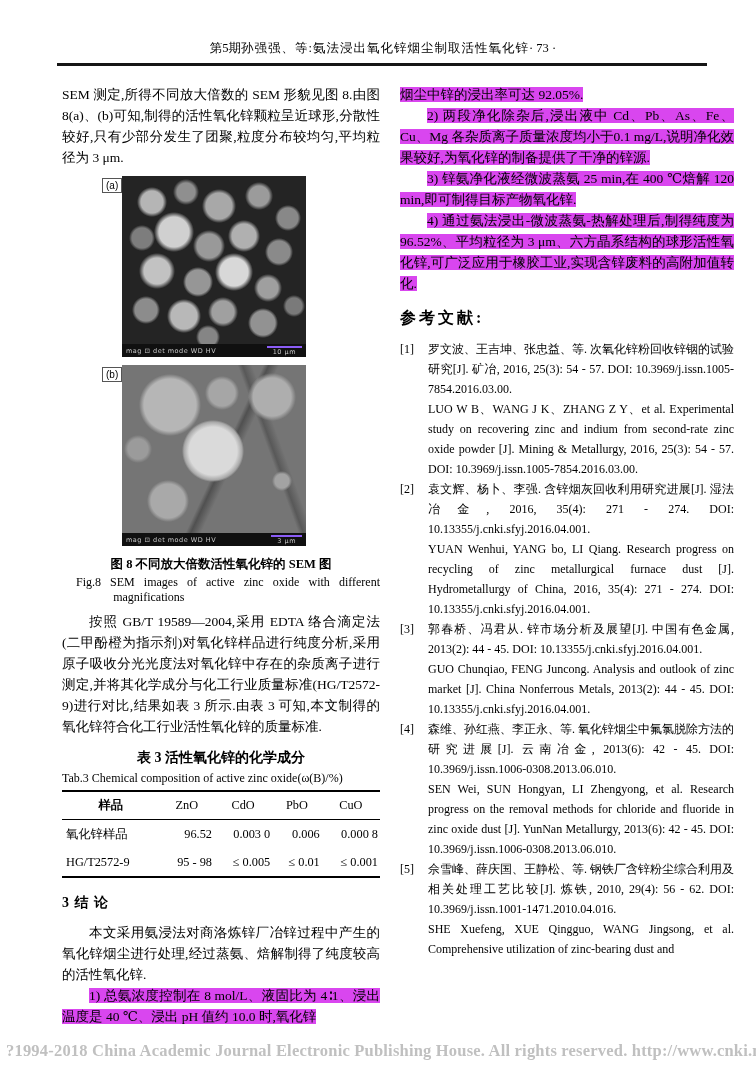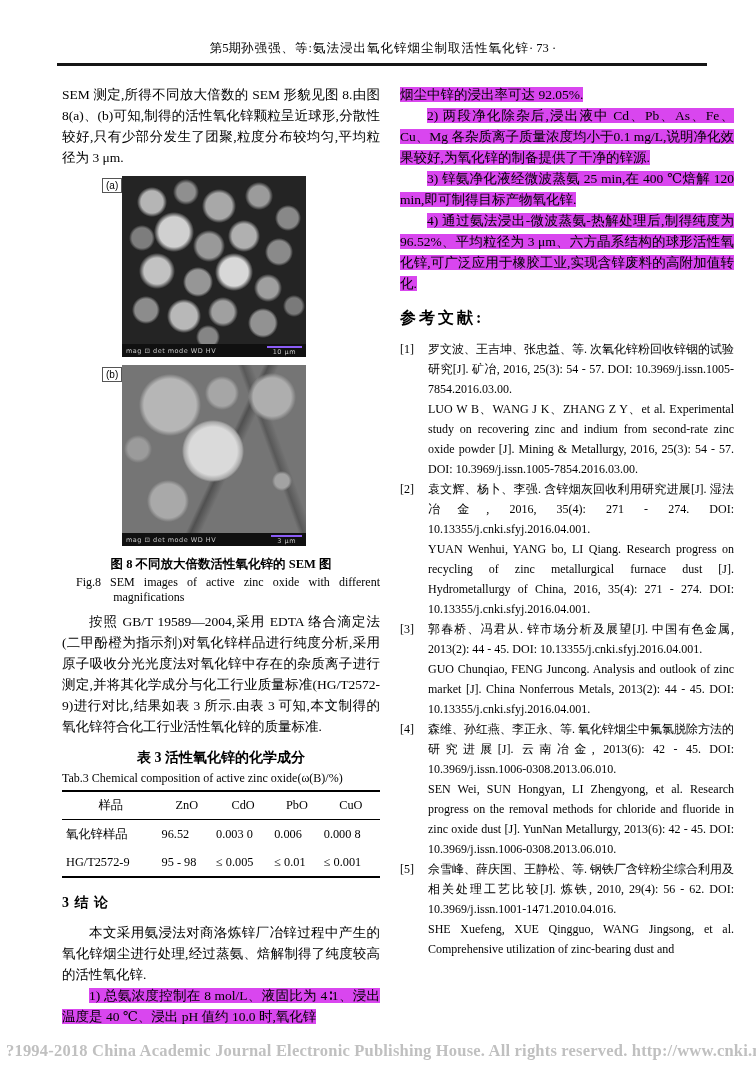--- a/index.html
+++ b/index.html
@@ -70,23 +70,23 @@
   
   .figcap-zh{font-size:12.5px;font-weight:bold;text-align:center;margin:10px 0 2px;}
   .figcap-en{font-size:12px;line-height:15px;margin:0 0 6px 14px;
              padding-left:3.1em;text-indent:-3.1em;text-align:justify;}
   
   .tabcap-zh{font-size:14px;font-weight:bold;text-align:center;margin:12px 0 4px;}
   .tabcap-en{font-size:12px;margin:0 0 4px 0;text-align:left;}
   table.t3{width:100%;border-collapse:collapse;font-size:12.3px;
            border-top:2px solid #000;border-bottom:2px solid #000;}
   table.t3 th{border-bottom:1.5px solid #000;font-weight:normal;padding:5px 2px;}
-  table.t3 td{padding:6px 2px;text-align:left;}
+  table.t3 td{padding:6px 2px;text-align:right;}
   table.t3 td:first-child{text-align:left;padding-left:4px;}
-  table.t3 th:first-child{text-align:center;}
+  table.t3 th:first-child{text-align:center;font-weight:bold;}
   
   .sec-h{font-size:14px;font-weight:bold;margin:16px 0 10px 0;letter-spacing:1px;}
   
   .ref-h{font-size:16px;font-weight:bold;letter-spacing:3px;margin:14px 0 10px 0;}
   .ref{display:flex;margin:0;}
   .ref-no{flex:none;width:28px;font-size:12px;line-height:20px;}
   .ref-body{flex:1;}
   .ref-body p{font-size:12px;line-height:20px;text-align:justify;margin:0;}
   
   .wm{position:absolute;left:6px;bottom:16px;width:748px;white-space:nowrap;

